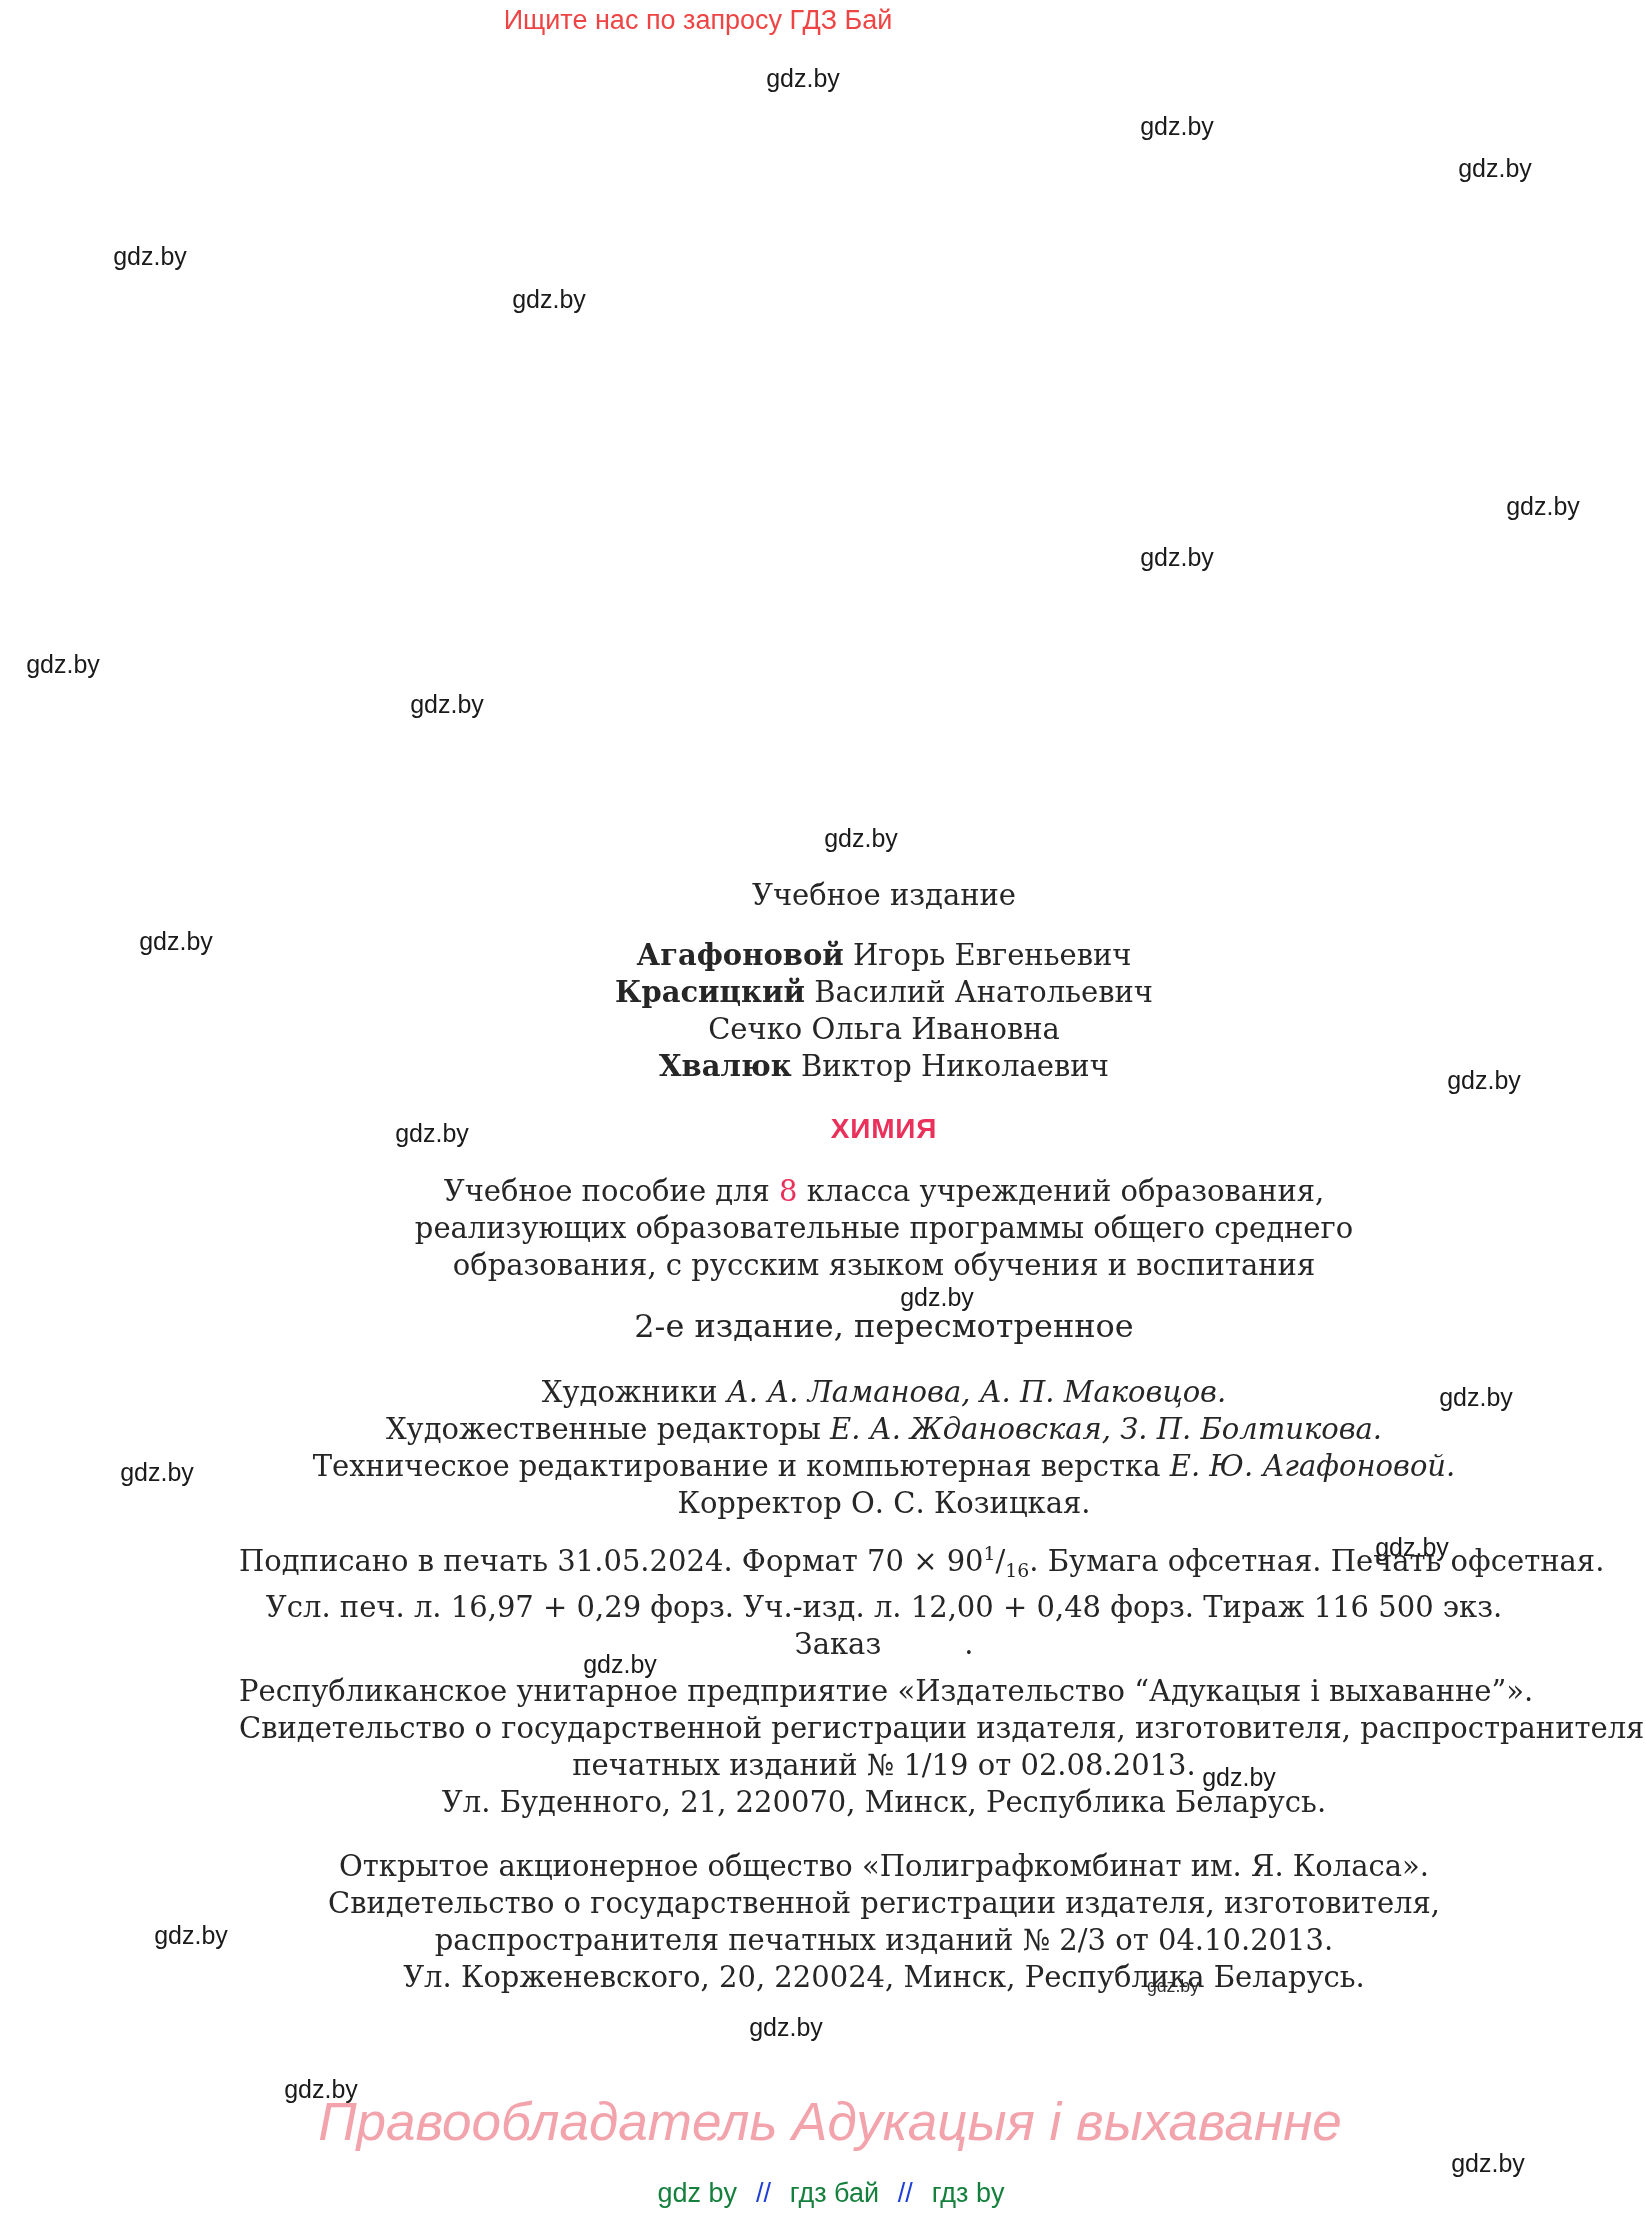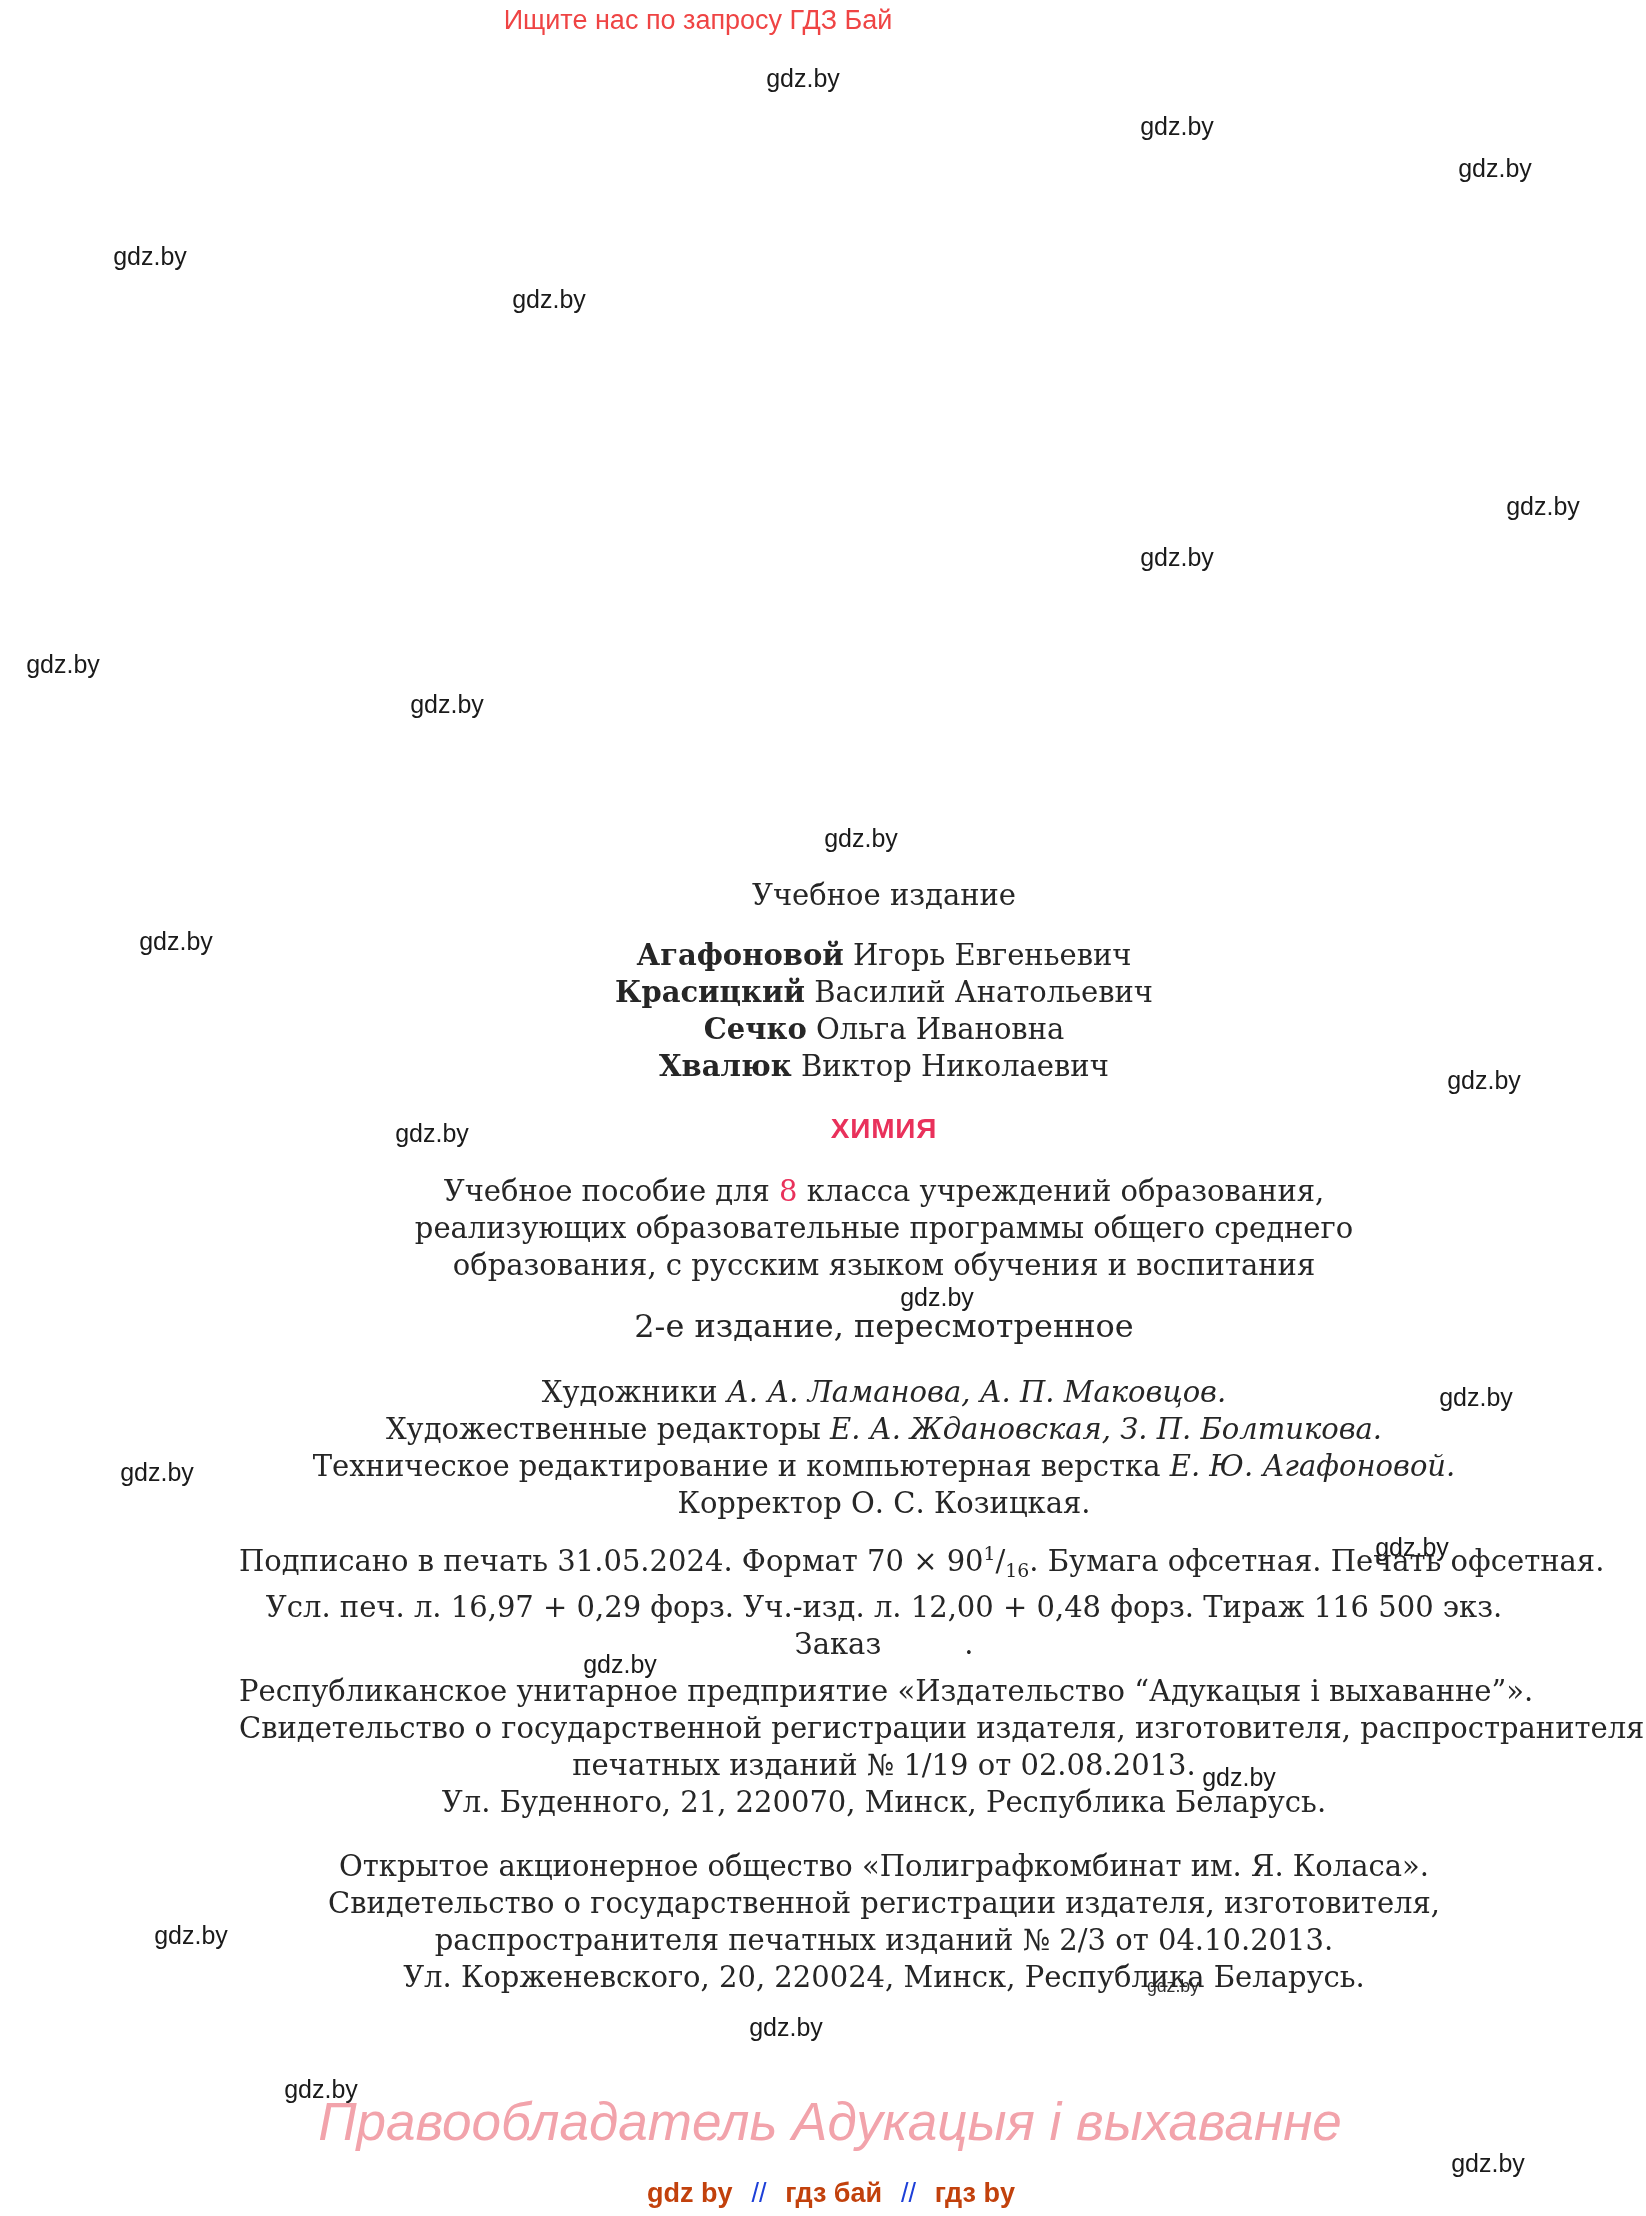--- a/index.html
+++ b/index.html
@@ -38,21 +38,21 @@
   sup,sub{font-size:65%;}
   .footer-watermark{
     position:absolute;top:2091px;left:0;width:1660px;text-align:center;
     font-family:"Liberation Sans", sans-serif;font-style:italic;
     font-size:53px;color:#f2a3ab;letter-spacing:0px;white-space:nowrap;
   }
   .footer-links{
     position:absolute;top:2178px;left:0;width:1662px;text-align:center;
     font-family:"Liberation Sans", sans-serif;font-size:27px;color:#1d3fd8;
   }
-  .footer-links a{color:#c2410c;text-decoration:none;cursor:pointer;font-weight:bold;}
+  .footer-links a{color:#15803d;text-decoration:none;cursor:pointer;}
   .footer-links .sep{margin:0 11.3px;}
 </style>
 </head>
 <body>
 
 <div class="header-note">Ищите нас по запросу ГДЗ Бай</div>
 
 <div id="watermark-layer">
     <div class="watermark" style="left: 803px; top: 78px;">gdz.by</div>
     <div class="watermark" style="left: 1177px; top: 126px;">gdz.by</div>
@@ -78,21 +78,21 @@
     <div class="watermark" style="left: 321px; top: 2089px;">gdz.by</div>
     <div class="watermark" style="left: 1488px; top: 2163px;">gdz.by</div>
     <div class="watermark small" style="left: 1173px; top: 1986px;">gdz.by</div>
   </div>
 
 <div class="colophon">
   <div class="edition-type">Учебное издание</div>
   <div class="authors">
       <div class="line"><span style="font-weight: bold;">Агафоновой</span><span> Игорь Евгеньевич</span></div>
       <div class="line"><span style="font-weight: bold;">Красицкий</span><span> Василий Анатольевич</span></div>
-      <div class="line"><span style="font-weight: bold; margin-top: 20px;">Сечко</span><span> Ольга Ивановна</span></div>
+      <div class="line"><span style="font-weight: normal; margin-top: 20px;">Сечко</span><span> Ольга Ивановна</span></div>
       <div class="line"><span style="font-weight: bold;">Хвалюк</span><span> Виктор Николаевич</span></div>
     </div>
   <div class="book-title">ХИМИЯ</div>
   <div class="subtitle">
       <div class="line"><span>Учебное пособие для </span><span class="accent">8</span><span> класса учреждений образования,</span></div>
       <div class="line"><span>реализующих образовательные программы общего среднего</span></div>
       <div class="line"><span>образования, с русским языком обучения и воспитания</span></div>
     </div>
   <div class="edition-note">2-е издание, пересмотренное</div>
   <div class="staff">

